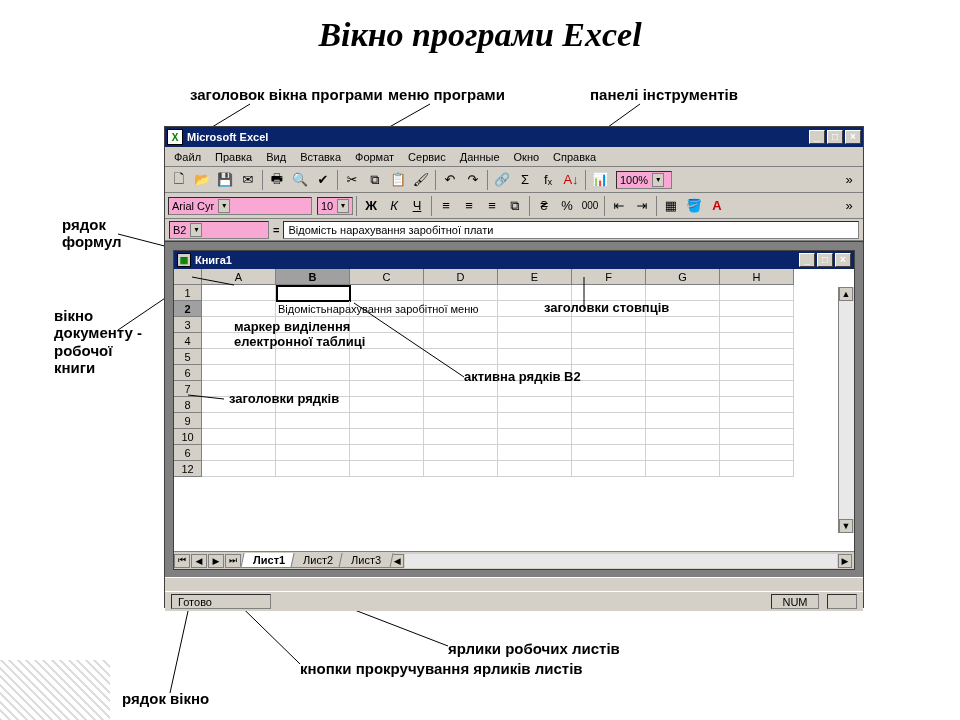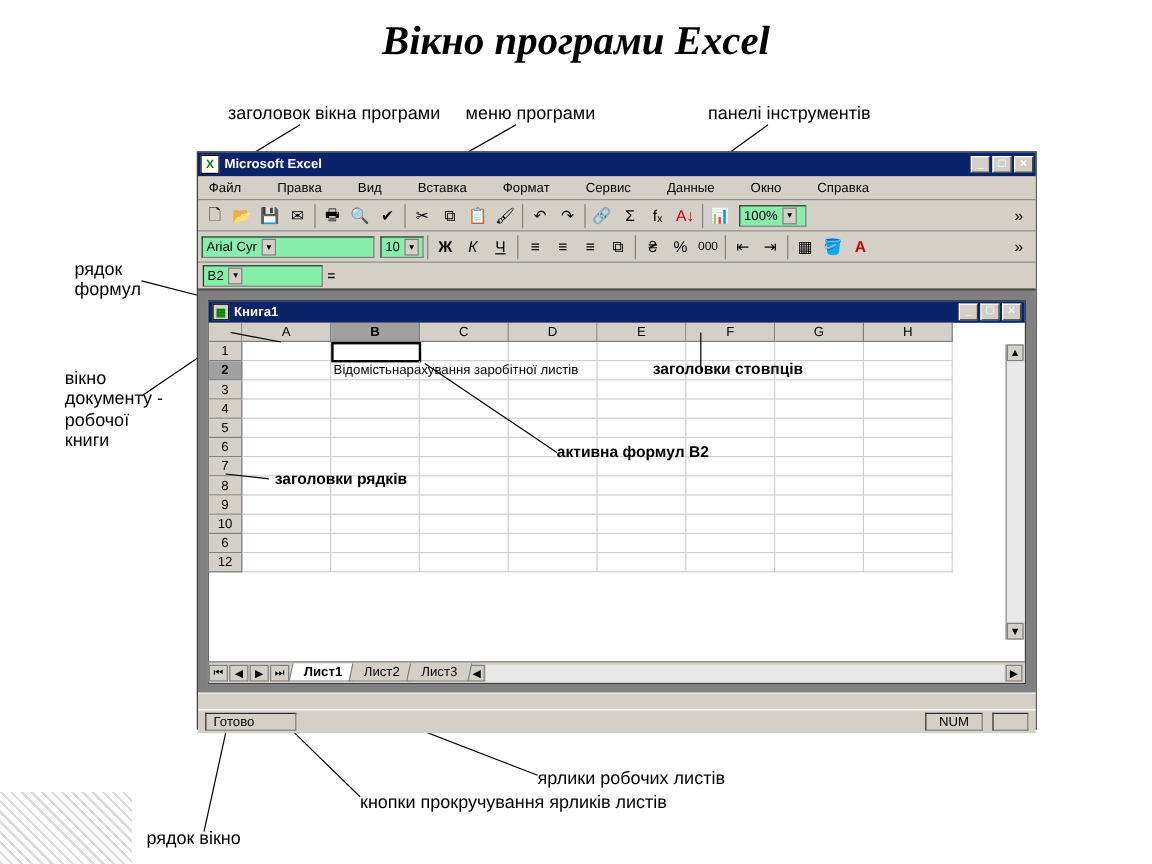--- a/index.html
+++ b/index.html
@@ -16,21 +16,21 @@
     position: absolute;
     top: 16px; left: 0; right: 0;
     text-align: center;
     font-size: 34px;
     font-style: italic;
     font-weight: bold;
   }
   .callout {
     position: absolute;
     font-size: 15px;
-    font-weight: normal;
+    font-weight: bold;
     font-family: Arial, sans-serif;
     white-space: pre;
     line-height: 1.15;
   }
   svg.overlay {
     position: absolute;
     top: 0; left: 0;
     width: 960px; height: 720px;
     pointer-events: none;
   }
@@ -65,41 +65,41 @@
   }
   .win-controls { margin-left: auto; display:flex; gap:2px; }
   .win-btn {
     width:16px;height:14px;background:#d4d0c8;
     border:1px solid #fff;border-right-color:#404040;border-bottom-color:#404040;
     font-size:10px;font-family:Arial;display:flex;align-items:center;justify-content:center;
     font-weight:bold;line-height:1;
   }
   .menubar {
     height: 20px; display:flex; align-items:center;
-    padding: 0 3px; gap:18px;
+    padding: 0 3px; gap:2px;
     border-bottom:1px solid #808080;
     background:#d4d0c8;
   }
   .menubar .menu-item { padding: 2px 6px; cursor:default; }
 
   .toolbar {
     height: 26px; display:flex; align-items:center;
     padding: 0 3px; gap:1px;
     border-bottom:1px solid #808080;
     background:#d4d0c8;
   }
   .tbtn {
     width:22px;height:22px;
     display:flex;align-items:center;justify-content:center;
     border:1px solid transparent;
     font-size:13px;font-family:Arial;
   }
   .sep{width:1px;height:20px;background:#808080;margin:0 2px;}
   .combo {
-    height:18px;background:#86efac;border:1px inset #808080;
+    height:18px;background:#f9a8d4;border:1px inset #808080;
     display:flex;align-items:center;padding:0 3px;font-size:11px;
   }
   .combo .dd{width:12px;height:14px;background:#d4d0c8;border:1px solid #808080;margin-left:4px;display:flex;align-items:center;justify-content:center;font-size:8px;}
 
   
   .formula-row{
     height:22px;display:flex;align-items:center;gap:4px;padding:0 4px;
     border-bottom:1px solid #808080;background:#d4d0c8;
   }
   .namebox{width:100px;}
@@ -294,20 +294,23 @@
     <div class="tbtn" style="color:#c00;font-weight:bold">A</div>
     <div class="tbtn" style="margin-left:auto">»</div>
   </div>
 
   <div class="formula-row">
     <div class="combo namebox">
       <span>B2</span>
         <span class="dd">▾</span>
     </div>
     <span class="eqlbl">=</span>
+    <div class="fbar">
+      <span>Відомість нарахування заробітної плати</span>
+    </div>
   </div>
 
   <div class="mdi">
     <div class="book">
       <div class="book-title">
         <div class="bicon">▦</div>
         <span>Книга1</span>
         <div class="win-controls" style="margin-left:auto">
           <div class="win-btn">_</div>
           <div class="win-btn">□</div>
@@ -330,21 +333,21 @@
             <div class="cell"></div>
             <div class="cell"></div>
             <div class="cell"></div>
             <div class="cell"></div>
             <div class="cell"></div>
             <div class="cell"></div>
             <div class="cell"></div>
             <div class="cell"></div>
             <div class="rcell active">2</div>
             <div class="cell"></div>
-            <div class="cell" style="overflow: visible; position: relative; z-index: 2;">Відомість<span> нарахування заробітної листів</span></div>
+            <div class="cell" style="overflow: visible; position: relative; z-index: 2;">Відомість<span> нарахування заробітної меню</span></div>
             <div class="cell"></div>
             <div class="cell"></div>
             <div class="cell"></div>
             <div class="cell"></div>
             <div class="cell"></div>
             <div class="cell"></div>
             <div class="rcell">3</div>
             <div class="cell"></div>
             <div class="cell"></div>
             <div class="cell"></div>
@@ -444,21 +447,23 @@
           <div class="scrbtn">▼</div>
         </div>
 
         <svg style="position:absolute;top:0;left:0;width:100%;height:100%;pointer-events:none">
           <line x1="60" y1="16" x2="18" y2="8" stroke="#000"></line>
           <line x1="410" y1="8" x2="410" y2="40" stroke="#000"></line>
           <line x1="290" y1="108" x2="180" y2="34" stroke="#000"></line>
           <line x1="50" y1="130" x2="14" y2="126" stroke="#000"></line>
         </svg>
         <div class="inlabel" style="top:31px;left:370px">заголовки стовпців</div>
-        <div class="inlabel" style="top:100px;left:290px">активна формул B2</div>
+        <div class="inlabel" style="top:50px;left:60px">маркер виділення
+електронної таблиці</div>
+        <div class="inlabel" style="top:100px;left:290px">активна рядків B2</div>
         <div class="inlabel" style="top:122px;left:55px">заголовки рядків</div>
       </div>
 
       <div class="sheet-tabs">
         <div class="nav-btn">⏮</div>
         <div class="nav-btn">◀</div>
         <div class="nav-btn">▶</div>
         <div class="nav-btn">⏭</div>
         <div class="tab active"><span>Лист1</span></div>
         <div class="tab"><span>Лист2</span></div>
@@ -467,18 +472,18 @@
           <div class="scrbtn">◀</div>
           <div class="scrtrack" style="width:120px;height:14px"></div>
           <div class="scrbtn">▶</div>
         </div>
       </div>
     </div>
   </div>
 
   <div style="height:14px;background:#d4d0c8;border-top:1px solid #fff"></div>
   <div class="statusbar">
-    <div class="status-cell" style="width:76px">Готово</div>
+    <div class="status-cell" style="width:100px">Готово</div>
     <div class="spacer"></div>
     <div class="status-cell" style="width:48px;justify-content:center">NUM</div>
     <div class="status-cell" style="width:30px"></div>
   </div>
 </div>
 
 </body></html>

